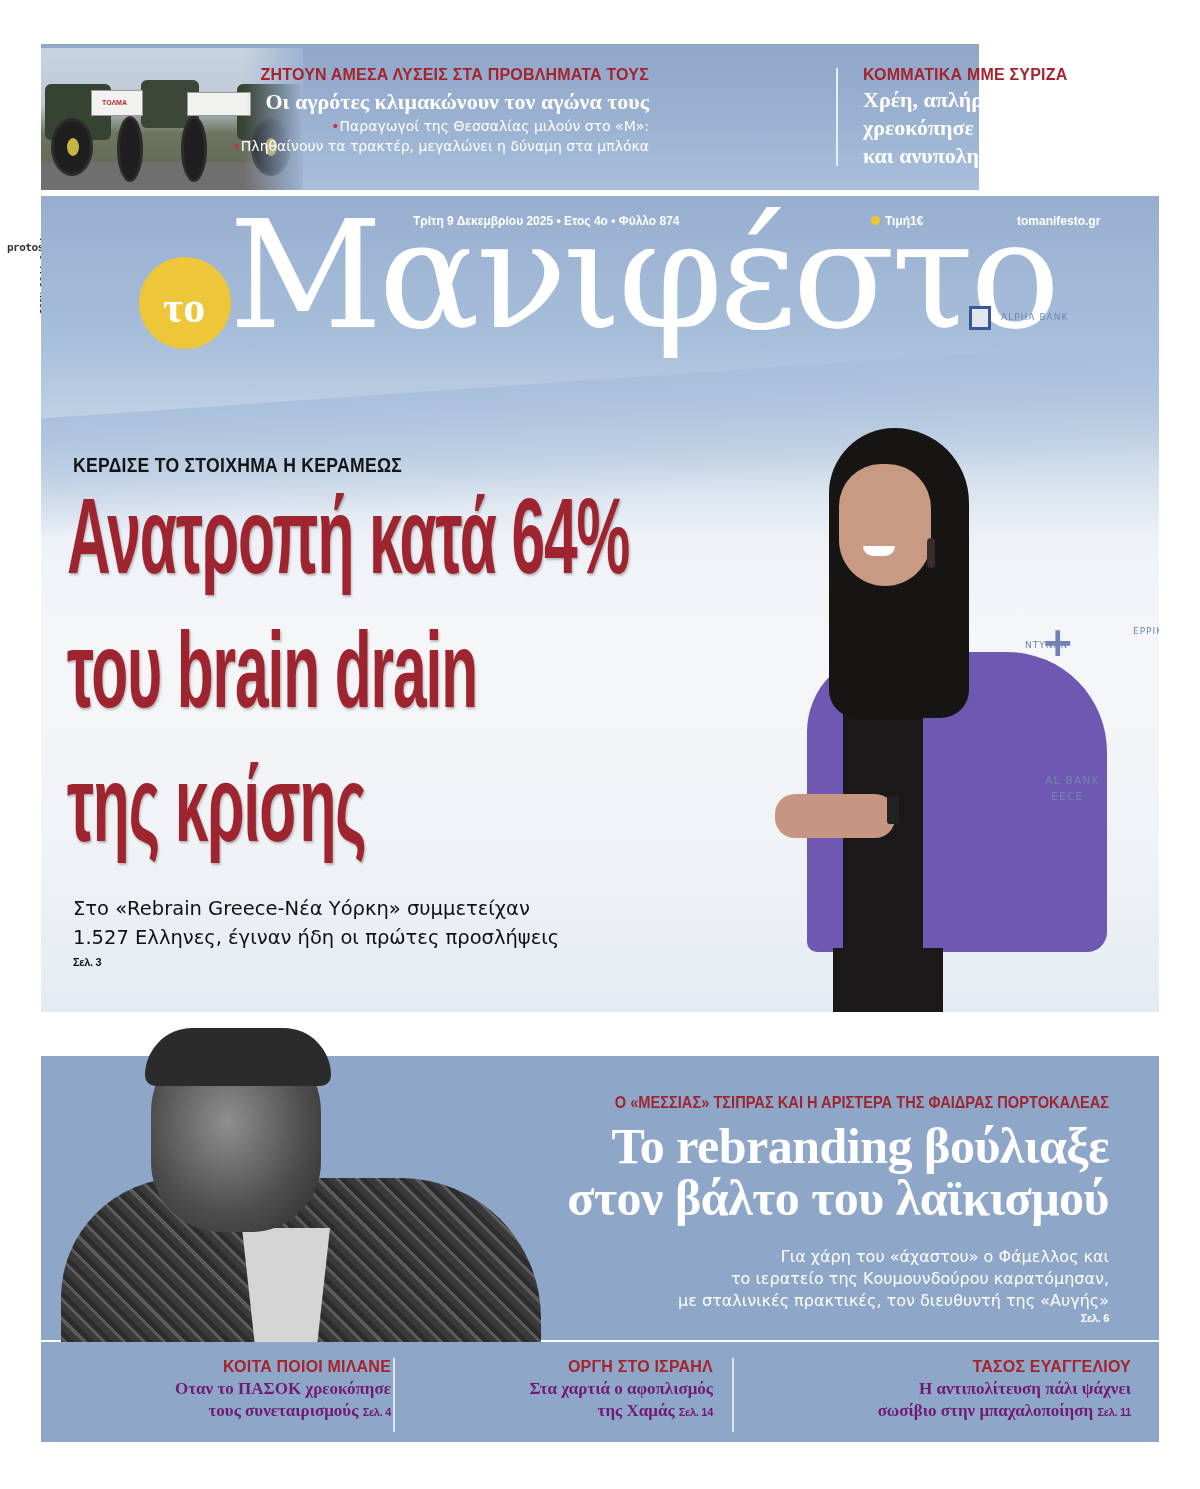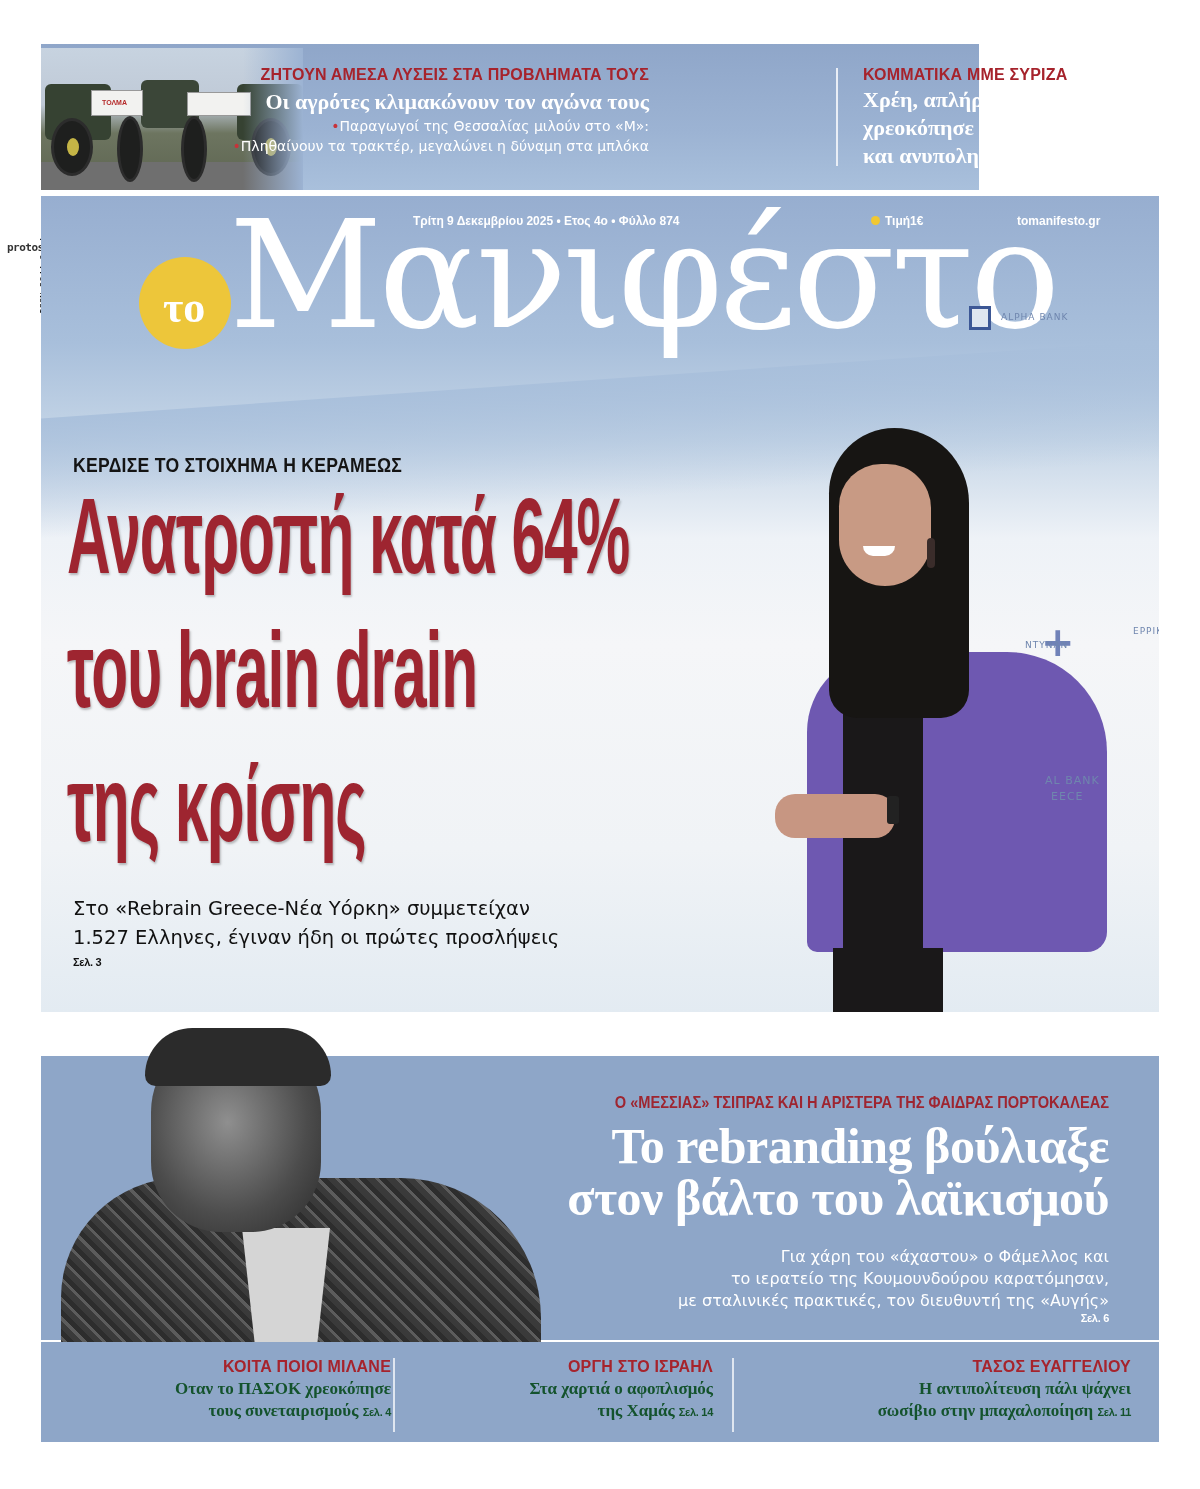--- a/index.html
+++ b/index.html
@@ -97,21 +97,21 @@
     .story2-text { position: absolute; right: 50px; top: 36px; width: 700px; text-align: right; }
     .story2 .kicker-red2 { font-family: "Liberation Sans", sans-serif; font-weight: bold; color: #9e2530; font-size: 17px; line-height: 22px; transform: scaleX(0.86); transform-origin: right top; white-space: nowrap; }
     .story2 .headline2 { font-family: "Liberation Serif", serif; font-weight: bold; color: #ffffff; font-size: 50px; line-height: 52px; margin-top: 6px; letter-spacing: -0.5px; }
     .story2 .sub2 { font-family: "DejaVu Sans", sans-serif; color: #fff; font-size: 16px; line-height: 22px; margin-top: 22px; }
     .story2 .sel2 { color: #fff; margin-top: 0; }
 
     
     .bottom { position: absolute; left: 0; top: 1298px; width: 1118px; height: 100px; background: #8ea6c8; }
     .teaser { position: absolute; top: 14px; text-align: right; }
     .teaser .kicker-red { font-size: 16px; line-height: 22px; }
-    .teaser .body { font-family: "Liberation Serif", serif; font-weight: bold; color: #14532d; font-size: 17px; line-height: 22px; }
+    .teaser .body { font-family: "Liberation Serif", serif; font-weight: bold; color: #701a75; font-size: 17px; line-height: 22px; }
     .teaser-divider { position: absolute; top: 16px; width: 2px; height: 74px; background: #dfe6f0; }
   </style>
 </head>
 <body>
 
 <div class="issn">
   <div class="bars"></div>
   <div class="issn-text">ISSN 2944-9197</div>
   <div class="num-text">9 772944 919120</div>
 </div>

